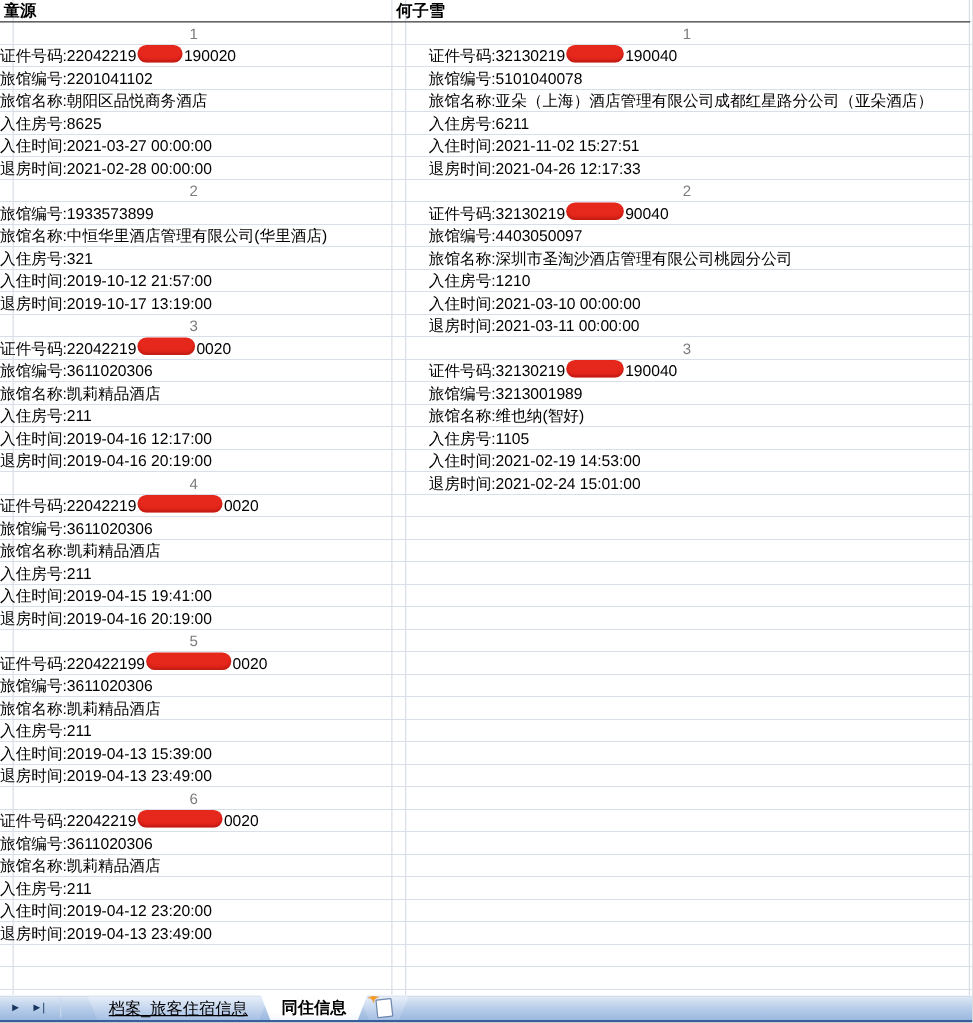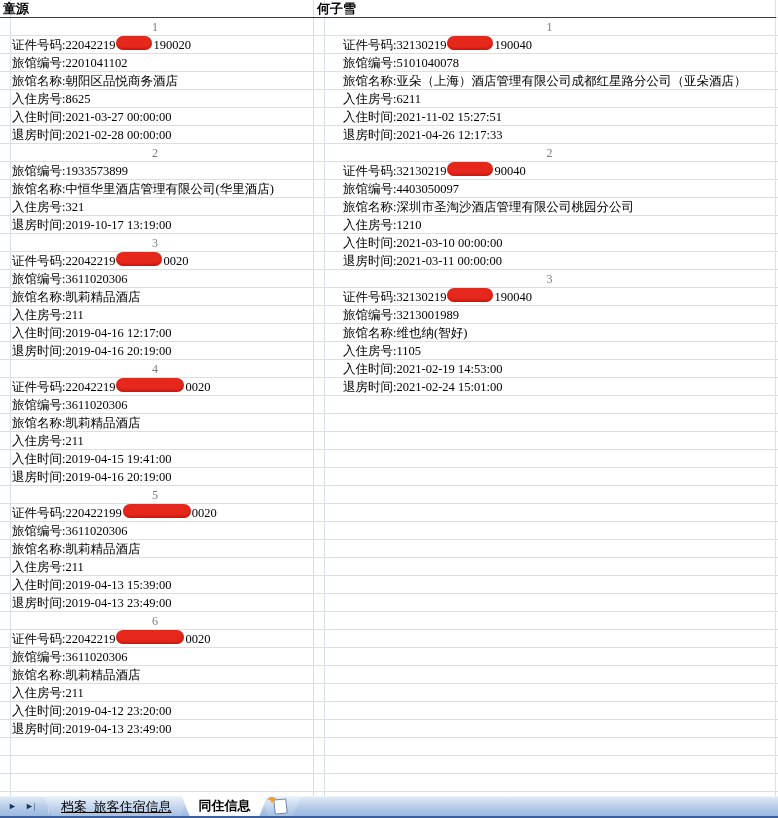--- a/index.html
+++ b/index.html
@@ -1,52 +1,52 @@
 <!DOCTYPE html>
 <html><head>
 <meta charset="utf-8">
 <style>
   html,body{margin:0;padding:0;background:#fff;}
   .screen{position:relative;width:778px;height:818px;background:#737373;overflow:hidden;
-          font-family:Liberation Serif, serif;color:#000;}
+          font-family:Liberation Sans, sans-serif;color:#000;}
 
   
   .grid{position:absolute;left:0;top:0;width:778px;height:797px;background:#fff;
         background-image:repeating-linear-gradient(to bottom,
           transparent 0,transparent 17px,#d9dfe8 17px,#d9dfe8 18px);}
   .vline{position:absolute;top:0;width:1px;height:797px;background:#d9dfe8;}
   .vl-a{left:10px}.vl-b{left:313px}.vl-c{left:324px}.vl-d{left:775px}
   .hdr-underline{position:absolute;left:0;top:17px;width:776px;height:1px;background:#3e3e3e;}
 
   .colL{position:absolute;left:0;top:0;width:313px;}
   .colR{position:absolute;left:313px;top:0;width:465px;}
   .r{height:18px;line-height:18px;font-size:12.5px;white-space:nowrap;}
   .hdr{font-weight:bold;font-size:13px;padding-left:3px;}
   .colR .hdr{padding-left:4px;}
   .num{color:#7b7b7b;text-align:center;font-size:12px;}
   .colL .num{margin-left:10px;width:290px;}
   .colR .num{margin-left:11px;width:451px;}
-  .f{padding-left:12px;}
+  .f{}
   .colR .f{padding-left:30px;}
 
   
   .redact{display:inline-block;height:14px;border-radius:8px;background:#e5271c;
           vertical-align:-2px;margin:0 1px;position:relative;top:-1px;
           box-shadow:inset 0 -2px 2px rgba(140,10,5,.38);}
   .redact.s{width:36px}.redact.m{width:46px}.redact.l{width:68px}
 
   
   .tabbar{position:absolute;left:0;top:796px;width:778px;height:22px;box-sizing:border-box;
           border-top:1px solid #eef4fc;border-bottom:2px solid #3a5e9b;
           background:linear-gradient(180deg,#dfe9f7 0%,#bcd0ea 45%,#9ab8e0 100%);}
   .nav{position:absolute;left:0;top:0;height:19px;display:flex;align-items:center;
        gap:8px;padding-left:8px;color:#17355e;font-size:9px;}
   .nav .btn{cursor:default;line-height:19px;}
   .navsep{position:absolute;left:48px;top:2px;width:1px;height:15px;background:#c7d6ec;}
-  .tabs{position:absolute;left:44px;top:0;height:19px;display:flex;align-items:center;}
+  .tabs{position:absolute;left:70px;top:0;height:19px;display:flex;align-items:center;}
   .tab{height:19px;line-height:19px;padding:0 17px;font-size:13px;
        clip-path:polygon(0 0,100% 0,calc(100% - 8px) 100%,8px 100%);margin-right:-7px;}
   .tab.inactive{background:linear-gradient(180deg,#e8f0fa,#b9cdea 70%,#a6c0e4);}
   .tab.inactive .tlabel{text-decoration:underline;}
   .tab.active{position:relative;z-index:2;margin-top:-2px;height:21px;line-height:21px;
               font-weight:bold;background:linear-gradient(180deg,#ffffff 0%,#ffffff 70%,#f3f7fc 100%);}
   .tab.insert{width:40px;padding:0;display:flex;align-items:center;justify-content:center;
               background:linear-gradient(180deg,#e8f0fa,#b9cdea 70%,#a6c0e4);}
   .page{width:11px;height:13px;background:#fff;border:1px solid #7088ad;border-radius:1px;
         position:relative;transform:rotate(-6deg);}
@@ -76,20 +76,21 @@
         <div class="r f"><span>入住房号:</span><span>8625</span></div>
         <div class="r f"><span>入住时间:</span><span>2021-03-27 00:00:00</span></div>
         <div class="r f"><span>退房时间:</span><span>2021-02-28 00:00:00</span></div>
       </div>
 
       <div>
         <div class="r num">2</div>
         <div class="r f"><span>旅馆编号:</span><span>1933573899</span></div>
         <div class="r f"><span>旅馆名称:</span><span>中恒华里酒店管理有限公司(华里酒店)</span></div>
         <div class="r f"><span>入住房号:</span><span>321</span></div>
+        <div class="r f"><span>入住时间:</span><span>2019-10-12 21:57:00</span></div>
         <div class="r f"><span>退房时间:</span><span>2019-10-17 13:19:00</span></div>
       </div>
 
       <div>
         <div class="r num">3</div>
         <div class="r f"><span>证件号码:</span><span>22042219</span><span class="redact m"></span><span>0020</span></div>
         <div class="r f"><span>旅馆编号:</span><span>3611020306</span></div>
         <div class="r f"><span>旅馆名称:</span><span>凯莉精品酒店</span></div>
         <div class="r f"><span>入住房号:</span><span>211</span></div>
         <div class="r f"><span>入住时间:</span><span>2019-04-16 12:17:00</span></div>

